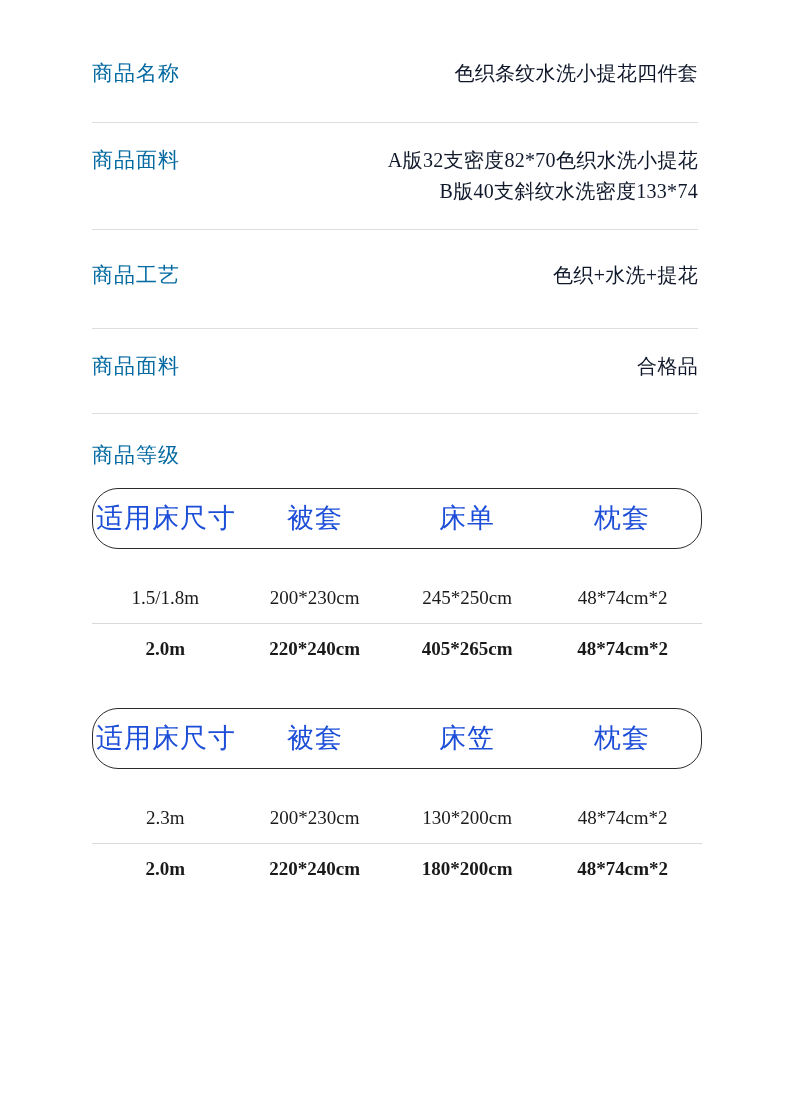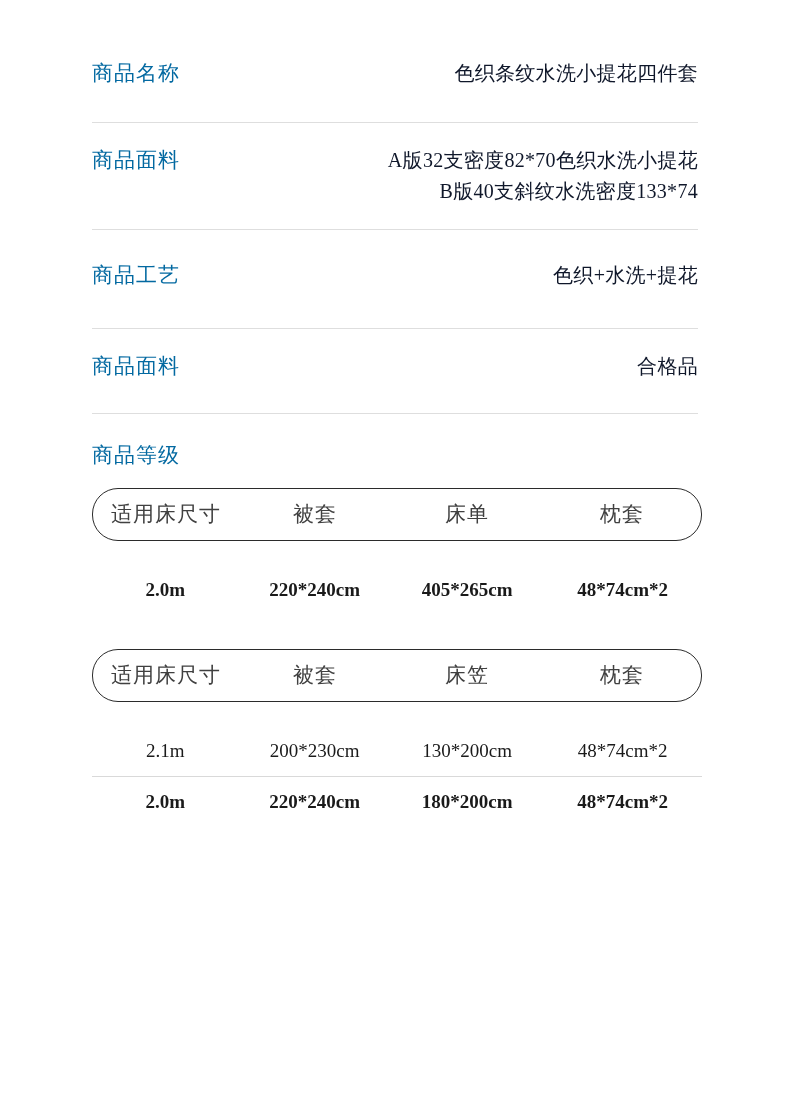--- a/index.html
+++ b/index.html
@@ -74,24 +74,24 @@
     border-radius: 26px;
     box-sizing: border-box;
   }
   .table-head {
     width: 100%;
     border-collapse: collapse;
     table-layout: fixed;
   }
   .table-head th {
     font-weight: normal;
-    font-size: 21px;
+    font-size: 27px;
     padding: 11px 0 12px 0;
     text-align: center;
-    color: #404040;
+    color: #1d4ed8;
     letter-spacing: 1px;
   }
   .size-table td {
     font-size: 19px;
     text-align: center;
     padding: 14px 0 14px 0;
     color: #1a1a1a;
     border-bottom: 1px solid #d9d9d9;
     font-family: "Liberation Serif", "DejaVu Serif", serif;
   }
@@ -165,20 +165,26 @@
         </table>
     </div>
     <table class="size-table">
       <colgroup>
           <col class="col-a">
           <col class="col-b">
           <col class="col-c">
           <col class="col-d">
         </colgroup>
       <tbody>
+          <tr>
+        <td>1.5/1.8m</td>
+        <td>200*230cm</td>
+        <td>245*250cm</td>
+        <td>48*74cm*2</td>
+      </tr>
       <tr>
         <td>2.0m</td>
         <td>220*240cm</td>
         <td>405*265cm</td>
         <td>48*74cm*2</td>
       </tr>
     </tbody>
       </table>
   </div>
 
@@ -203,21 +209,21 @@
     </div>
     <table class="size-table">
       <colgroup>
           <col class="col-a">
           <col class="col-b">
           <col class="col-c">
           <col class="col-d">
         </colgroup>
       <tbody>
           <tr>
-        <td>2.1m</td>
+        <td>2.3m</td>
         <td>200*230cm</td>
         <td>130*200cm</td>
         <td>48*74cm*2</td>
       </tr>
       <tr>
         <td>2.0m</td>
         <td>220*240cm</td>
         <td>180*200cm</td>
         <td>48*74cm*2</td>
       </tr>

